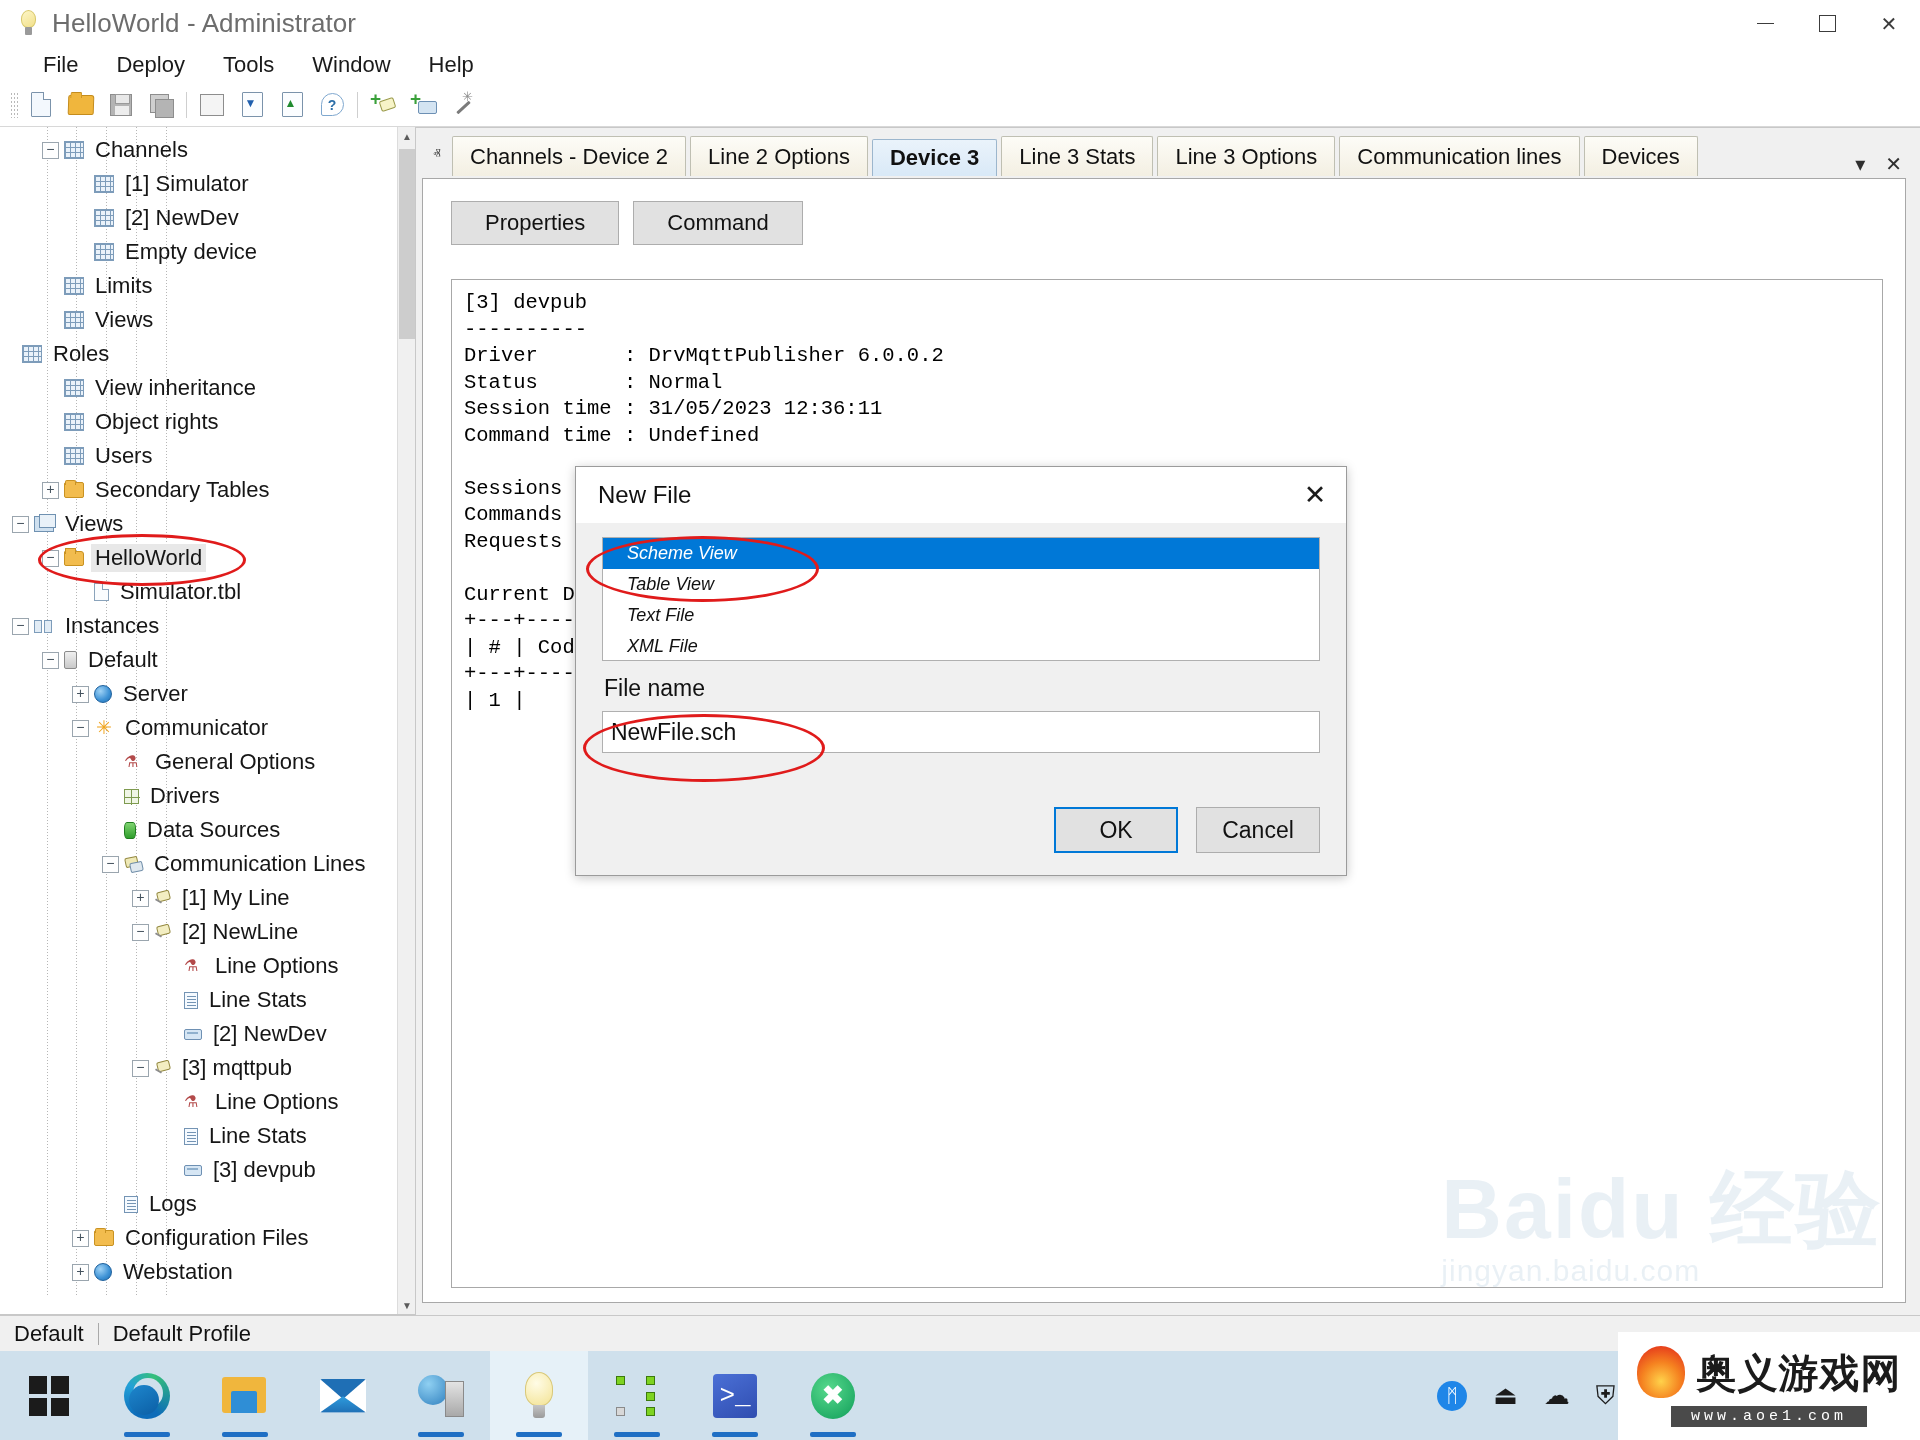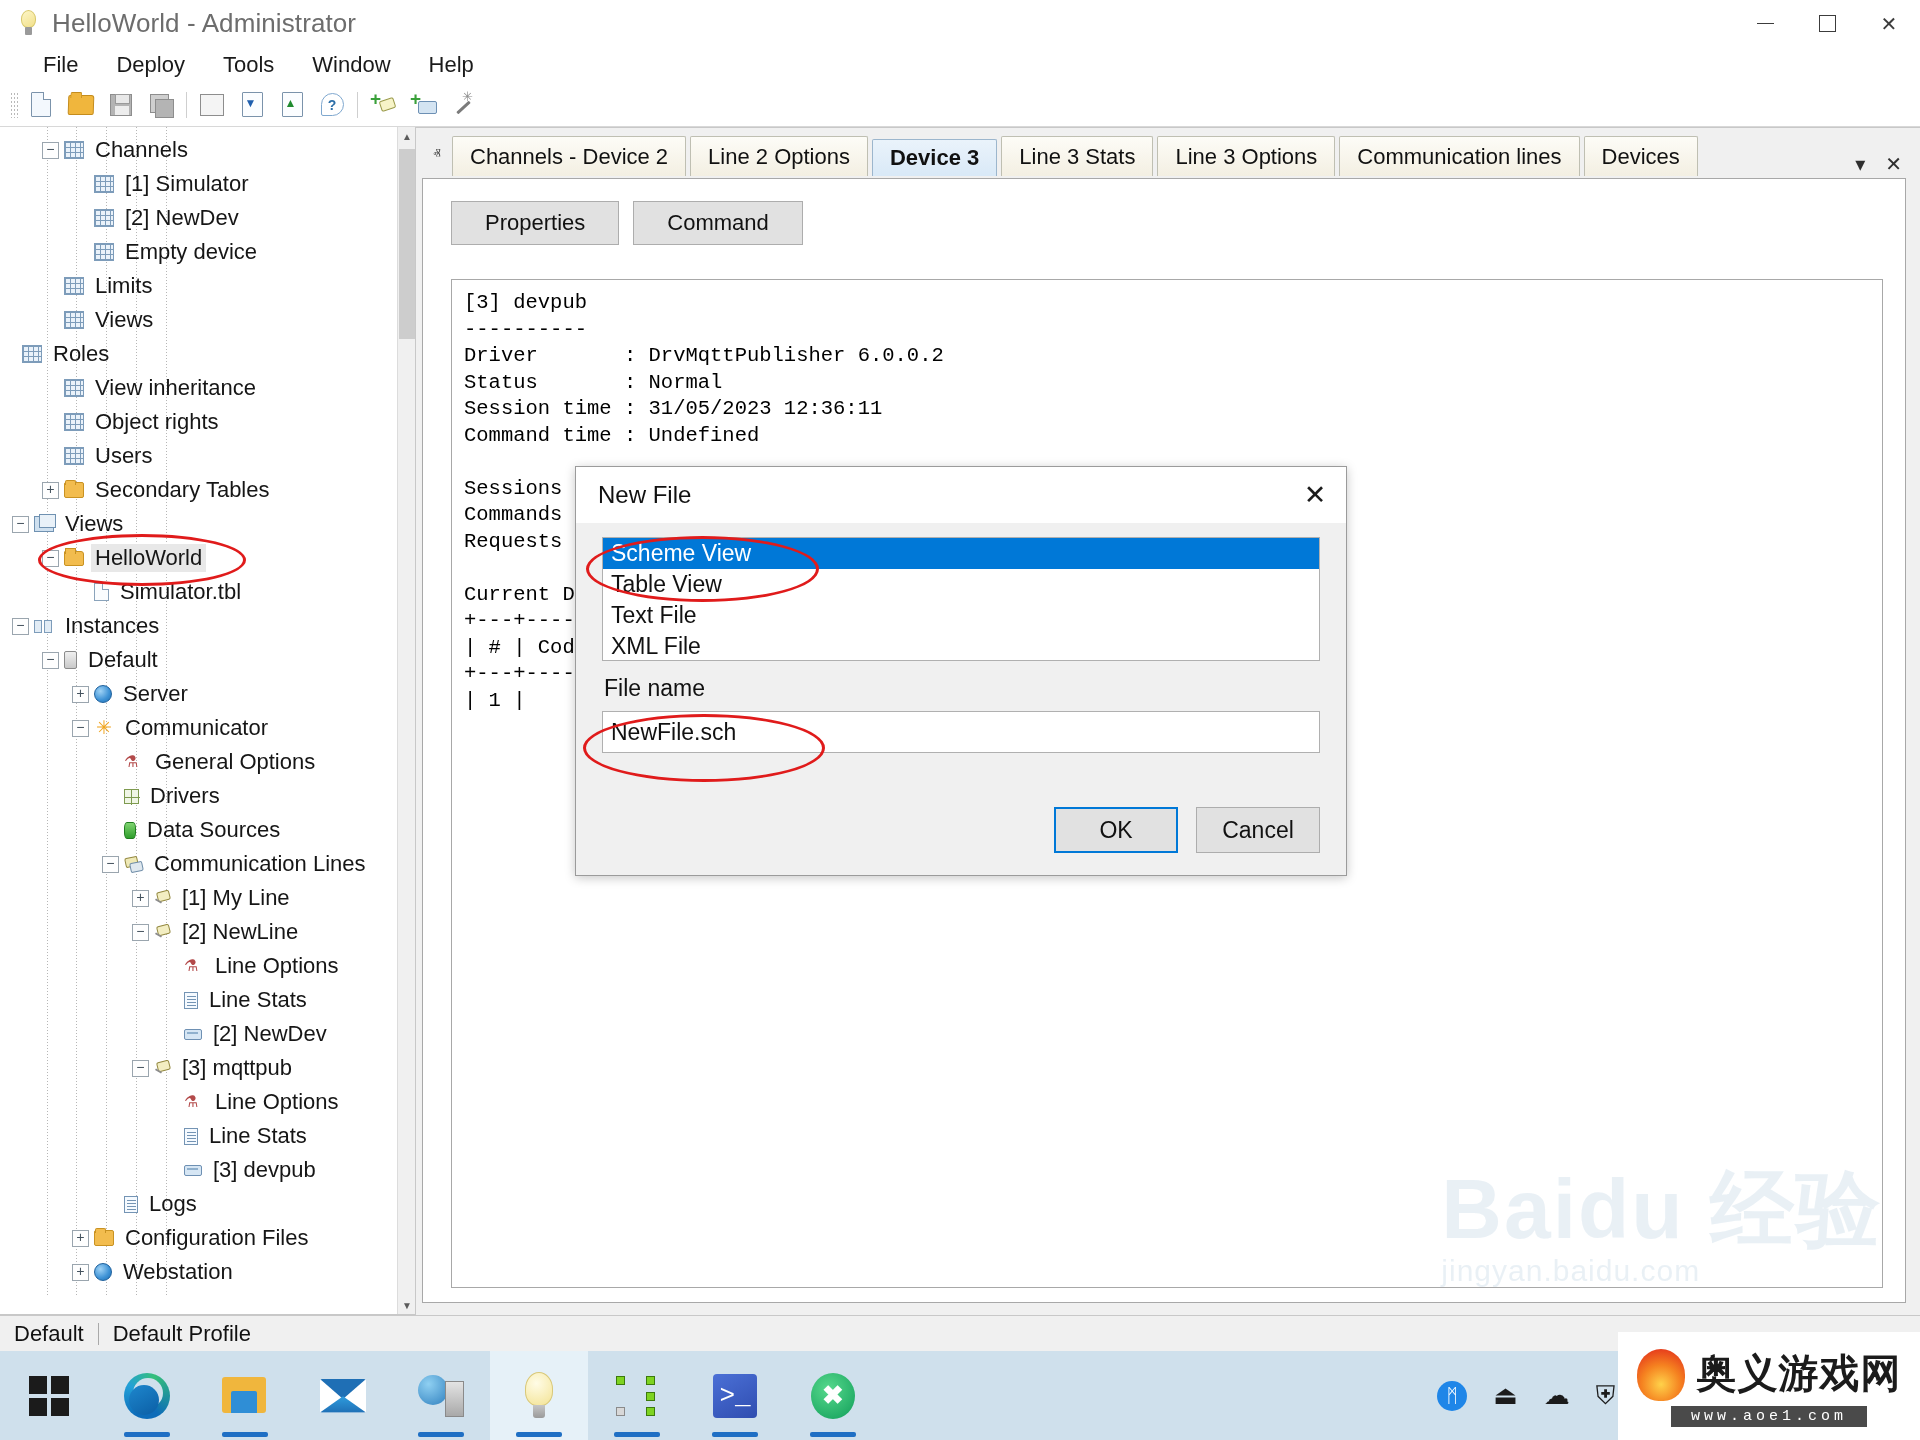--- a/index.html
+++ b/index.html
@@ -253,22 +253,22 @@
     background:#f0f0f0; border:1px solid #9b9b9b; box-shadow:0 2px 10px rgba(0,0,0,.22);
     z-index:50; display:flex; flex-direction:column;}
   #dlg-title{ height:56px; background:#ffffff; display:flex; align-items:center;
     padding-left:22px; position:relative;}
   #dlg-title .t{ font-size:24px; color:#111; }
   #dlg-close{ position:absolute; right:0; top:0; width:62px; height:56px;
     display:flex; align-items:center; justify-content:center; font-size:27px;
     color:#1b1b1b; font-weight:300;}
   #dlg-body{ flex:1 1 auto; padding:14px 26px 0 26px; display:flex; flex-direction:column;}
   #filetypes{ background:#ffffff; border:1px solid #b0b0b0; height:124px; overflow:hidden;}
-  .ftitem{ height:31px; display:flex; align-items:center; padding-left:8px;
-    font-size:23px; color:#111;}
+  .ftitem{ height:31px; display:flex; align-items:center; padding-left:24px;
+    font-size:18px; color:#111;font-style:italic;}
   .ftitem.sel{ background:#0078d7; color:#ffffff; }
   #fnlabel{ font-size:23px; color:#111; margin:14px 0 9px 2px;}
   #fninput{ height:42px; background:#ffffff; border:1px solid #b0b0b0;
     display:flex; align-items:center; padding-left:8px; font-size:23px; color:#111;}
   #dlg-buttons{ display:flex; justify-content:flex-end; gap:18px; padding:28px 26px 22px 0;}
   .dbtn{ width:124px; height:46px; background:#e1e1e1; border:1px solid #adadad;
     display:flex; align-items:center; justify-content:center; font-size:23px; color:#111;}
   .dbtn.primary{ border:2px solid #0078d7; }
 
   
@@ -277,21 +277,21 @@
 
   
   #wm-baidu{ position:absolute; right:38px; bottom:152px; z-index:5; pointer-events:none;
     opacity:.30; }
   #wm-baidu .big{ font-size:84px; color:#b8cfe0; font-weight:bold; letter-spacing:2px;
     line-height:.95;}
   #wm-baidu .small{ font-size:30px; color:#b8cfe0; letter-spacing:1px; margin-top:4px;}
   #wm-aoe{ position:absolute; right:0; bottom:0; width:302px; height:108px;
     background:#ffffff; z-index:70; display:flex; flex-direction:column;
     align-items:center; justify-content:center;}
-  #wm-aoe .row{ display:flex; align-items:flex-end; gap:12px;}
+  #wm-aoe .row{ display:flex; align-items:flex-start; gap:12px;}
   #wm-aoe .flame{ width:48px; height:52px; border-radius:50% 50% 45% 45%;
     background:radial-gradient(circle at 50% 68%,#ffd24a 0%,#f58220 45%,#e0201a 100%);}
   #wm-aoe .cn{ font-size:40px; color:#1b1b1b; font-weight:bold; letter-spacing:1px;
     font-family:"DejaVu Sans", sans-serif;}
   #wm-aoe .url{ margin-top:5px; background:#4a4a4a; color:#fff; font-size:15px;
     letter-spacing:4px; padding:2px 20px; font-family:"Liberation Mono",monospace;}
 </style>
 </head>
 <body>
 

